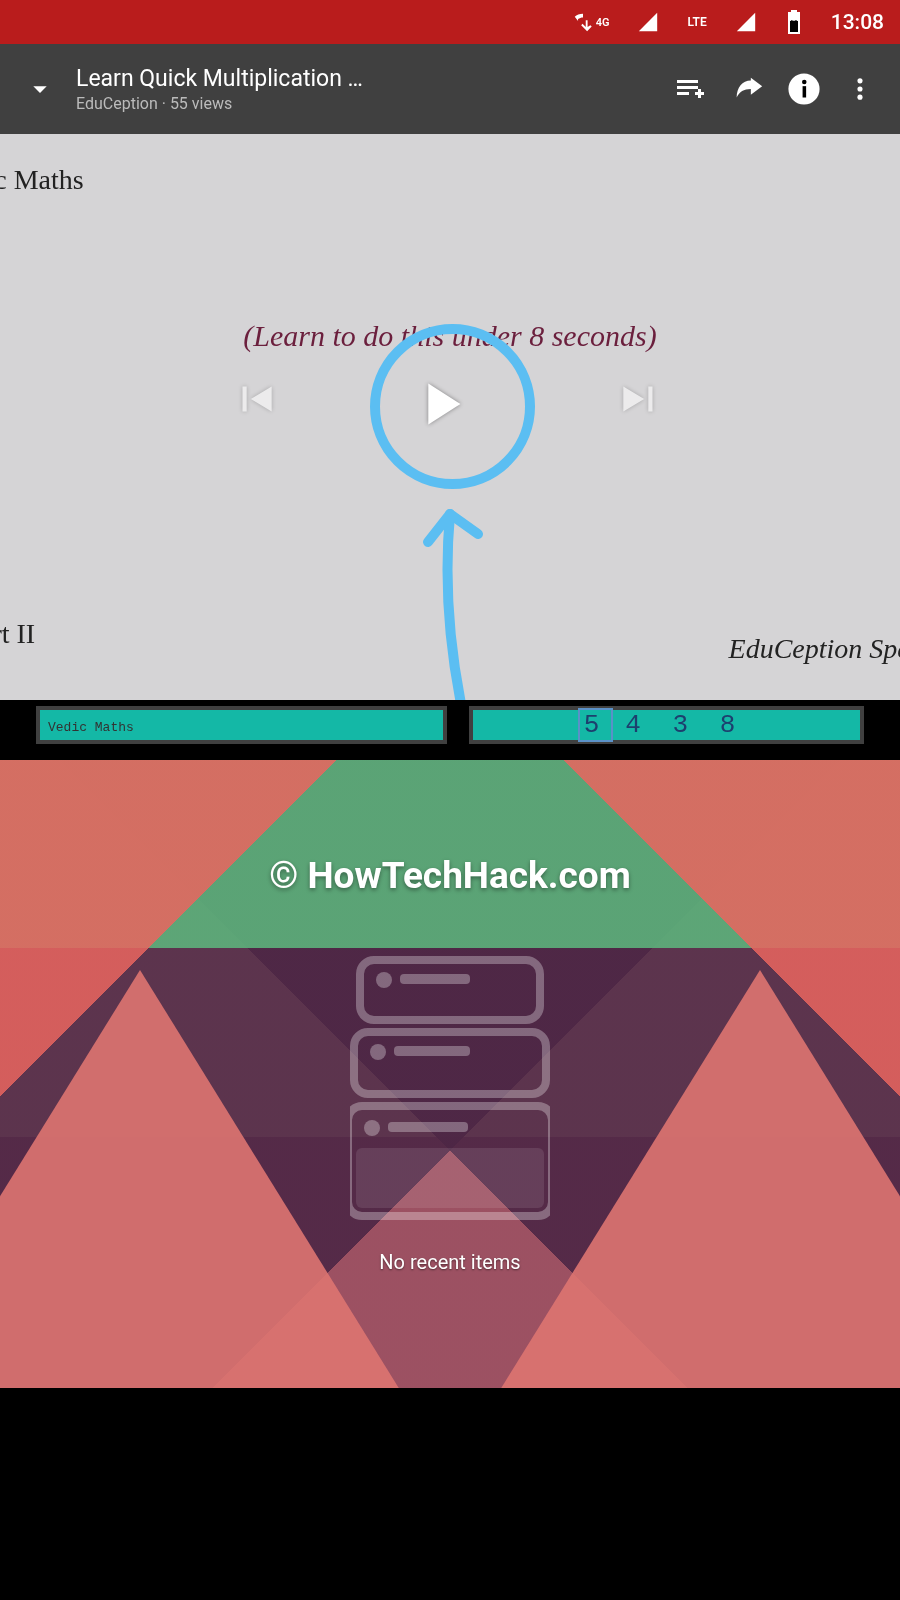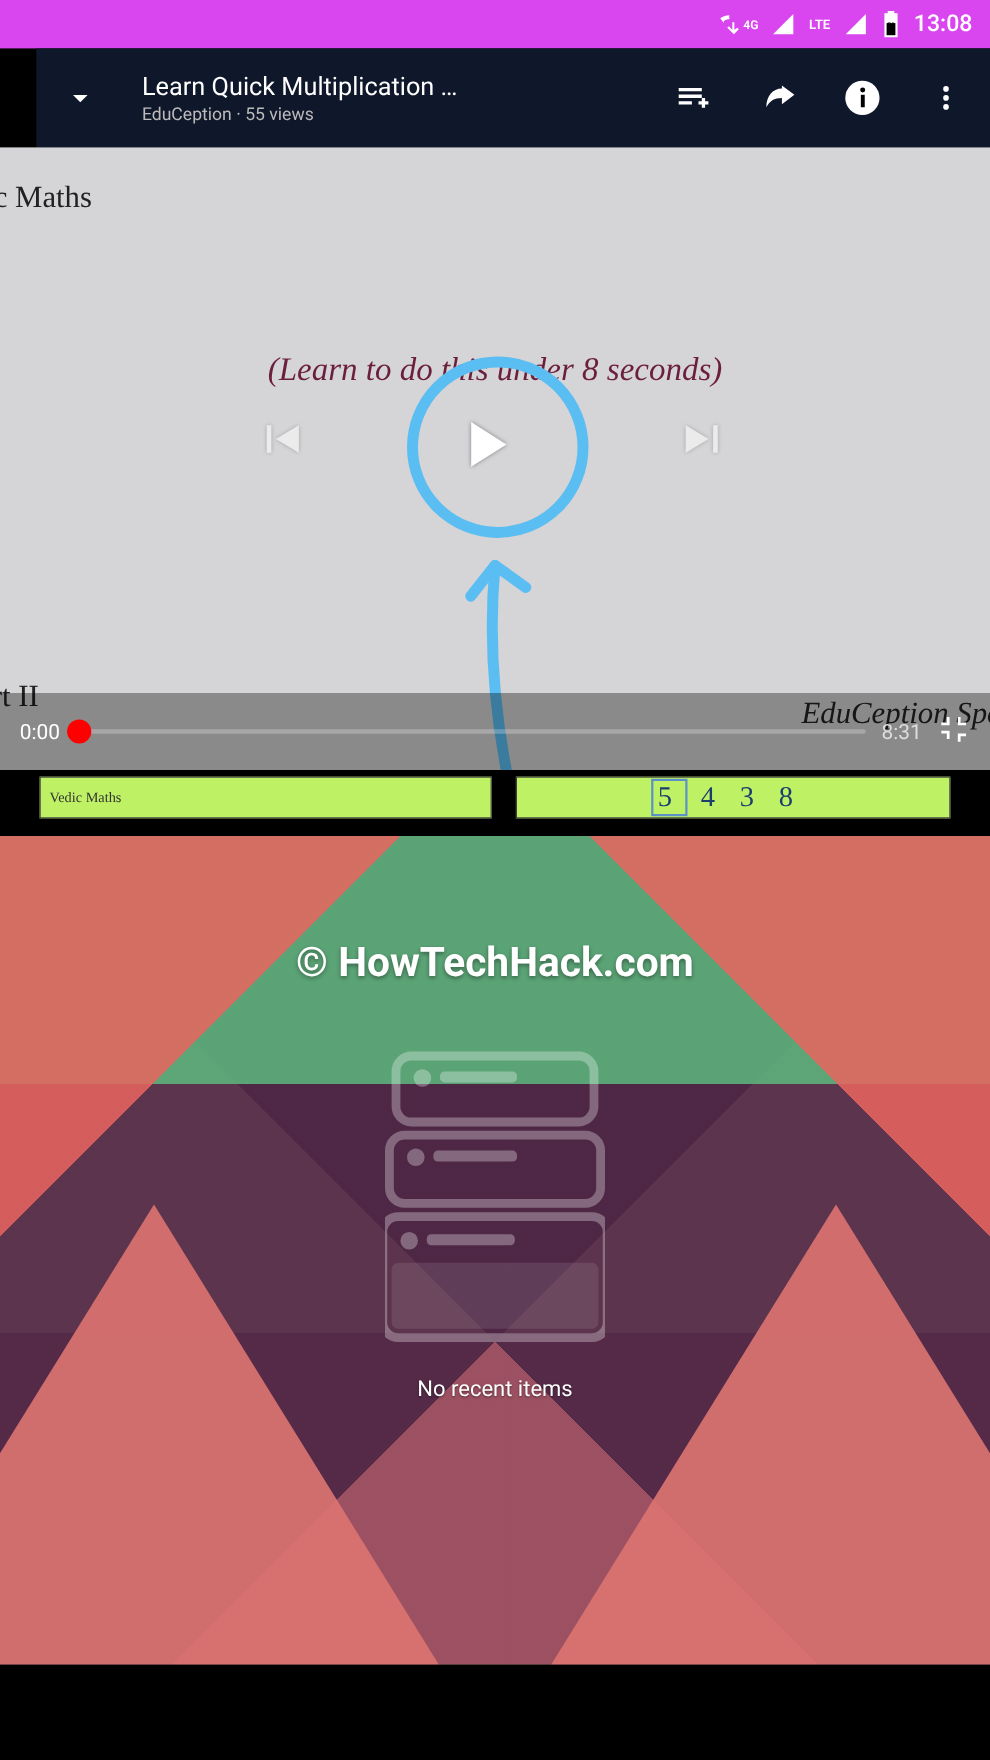--- a/index.html
+++ b/index.html
@@ -7,44 +7,43 @@
     width: 900px;
     height: 1600px;
     font-family: Roboto, Arial, sans-serif;
     background: #000;
     overflow: hidden;
     position: relative;
   }
   
   .status-bar {
     height: 44px;
-    background: #d946ef;
+    background: #b91c1c;
     display: flex;
     justify-content: flex-end;
     align-items: center;
     padding: 0 16px;
-    gap: 12px;
+    gap: 28px;
     color: #fff;
   }
   .status-bar .icon-slot { display: flex; align-items: center; gap: 2px; }
   .status-bar svg { fill: #fff; }
   .status-time { font-size: 21px; font-weight: 500; }
   .status-lte { font-size: 12px; font-weight: 600; }
   .status-4g { font-size: 11px; font-weight: 600; }
 
   
   .header {
     height: 90px;
-    background: #0f172a;
+    background: #404040;
     display: flex;
     align-items: center;
     padding: 0 12px;
-    gap: 20px;
+    gap: 0;
     color: #fff;
-    margin-left: 33px;
   }
   .titles { flex: 1; min-width: 0; margin-left: 8px; }
   .title-main { font-size: 23px; white-space: nowrap; overflow: hidden; text-overflow: ellipsis; }
   .title-sub { font-size: 16px; color: #bbb; margin-top: 2px; white-space: nowrap; overflow: hidden; }
   .header-action { width: 56px; height: 56px; display:flex; align-items:center; justify-content:center; }
 
   
   .video-area {
     position: relative;
     background: #d5d4d6;
@@ -91,30 +90,30 @@
   .progress { flex:1; height:4px; background:rgba(255,255,255,.25); position:relative; border-radius:2px;}
   .progress .buffered { position:absolute; left:0; top:0; height:100%; width:1.5%; background:rgba(255,255,255,.6);}
   .progress .thumb { position:absolute; left:1%; top:50%; width:22px; height:22px; background:#f00; border-radius:50%; transform:translate(-50%,-50%);}
   .time-right { font-size:19px; margin-left:14px; color:#ddd; }
   .exit-fs { margin-left:14px; }
 
   
   .thumb-strip {
     background:#000; height:60px; display:flex; align-items:flex-start; gap:22px; padding:6px 36px 0;
   }
-  .thumb-card { background:#bef264; border:1px solid #404040; height:38px; flex:1; position:relative; font-family:Liberation Serif, serif;}
+  .thumb-card { background:#14b8a6; border:4px solid #404040; height:38px; flex:1; position:relative; font-family:Liberation Mono, monospace;}
   .thumb-card.small-label { font-size:13px; padding:10px 8px 0; color:#333;}
   .thumb-card.numbers { display:flex; align-items:center; justify-content:center; font-size:26px; color:#1d3f6e; letter-spacing:8px;}
   .thumb-card.numbers span { border:2px solid #5b91c8; padding:0 4px; margin-right:8px;}
   .handle { position:absolute; left:50%; bottom:-8px; transform:translateX(-50%); width:50px; height:5px; background:#aaa; border-radius:3px;}
   .strip-wrap { position:relative; }
 
   
   .recents {
-    position:relative; height:753px; overflow:hidden;
+    position:relative; height:628px; overflow:hidden;
     background:
       linear-gradient(135deg, rgba(233,101,95,.85) 0 22%, transparent 22%),
       linear-gradient(-135deg, rgba(233,101,95,.85) 0 22%, transparent 22%),
       linear-gradient(180deg, rgba(93,185,126,.85) 0 30%, transparent 30%),
       linear-gradient(135deg, rgba(77,38,69,.9) 30% 55%, transparent 55%),
       linear-gradient(-135deg, rgba(77,38,69,.9) 30% 55%, transparent 55%),
       linear-gradient(0deg, rgba(148,70,92,.9) 0 40%, transparent 40%),
       #e7b49a;
   }
   .recents::before, .recents::after {
@@ -225,33 +224,20 @@
           <path d="M8 5v14l11-7z"></path>
         </svg>
     </div>
     <div class="ctrl next">
       <svg width="50" height="50" viewBox="0 0 24 24">
           <path d="M16 6h2v12h-2zM4 6v12l10-6z"></path>
         </svg>
     </div>
   </div>
 
-  <div class="seek-bar">
-    <span class="time-left">0:00</span>
-    <div class="progress">
-       <div class="buffered"></div>
-       <div class="thumb"></div>
-    </div>
-    <span class="time-right">8:31</span>
-    <span class="exit-fs">
-      <svg width="30" height="30" viewBox="0 0 24 24" fill="#fff">
-        <path d="M9 3H7v4H3v2h6zM3 15h4v4h2v-6H3zM15 3v6h6V7h-4V3zM15 15v6h2v-4h4v-2z"></path>
-      </svg>
-    </span>
-  </div>
 </div>
 
 <div class="strip-wrap">
   <div class="thumb-strip">
     <div class="thumb-card small-label">
        <span>Vedic Maths</span>
     </div>
     <div class="thumb-card numbers">
        <span>5</span>
         <span style="border:none;">4 3 8</span>

